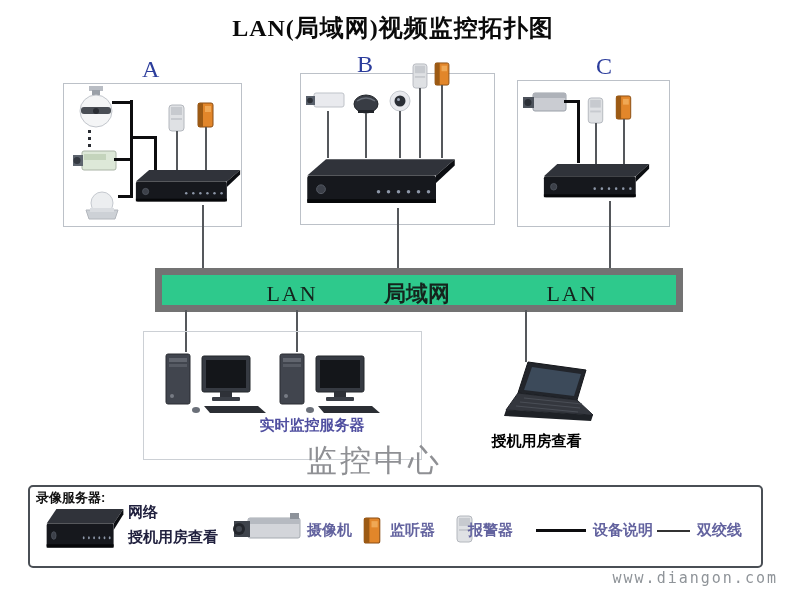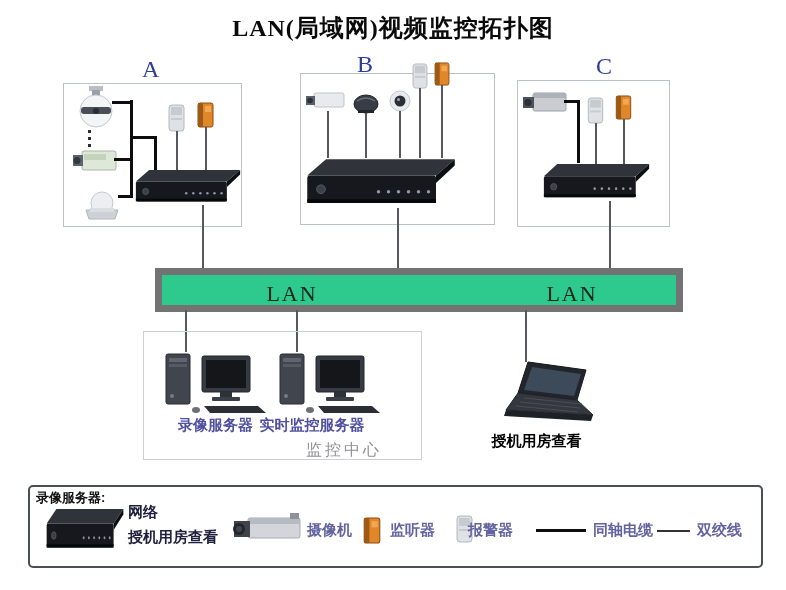--- a/index.html
+++ b/index.html
@@ -14,21 +14,21 @@
              font-size:15px;color:#504fa0;text-align:center;}
   .legend-label{position:absolute;font-family:"Liberation Serif",serif;font-weight:bold;
                 font-size:15px;color:#63639f;white-space:nowrap;}
   .title{position:absolute;left:0;right:0;top:12px;text-align:center;font-size:24px;
          font-weight:bold;color:#0a0a0a;letter-spacing:1px;}
   .lan-bar{position:absolute;left:135px;top:268px;width:528px;height:44px;background:#2ec98c;
            border:7px solid #737373;box-sizing:border-box;margin-left:20px;}
   .lan-bar span{position:absolute;top:0;height:38px;line-height:38px;text-align:center;
                 font-size:22px;color:#15241d;}
   .mon-box{position:absolute;left:143px;top:331px;width:277px;height:127px;border:1px solid #ccd0d5;}
-  .center-title{position:absolute;left:306px;top:440px;font-size:16px;color:#8f9094;
+  .center-title{position:absolute;left:306px;top:440px;font-size:31px;color:#8f9094;
                 letter-spacing:3px;white-space:nowrap;}
   .legend-box{position:absolute;left:28px;top:485px;width:735px;height:83px;
               border:2px solid #4a4f55;border-radius:5px;box-sizing:border-box;background:#fff;}
   .legend-title{position:absolute;left:36px;top:489px;font-size:13px;font-weight:bold;color:#111;
                 font-family:"Liberation Sans",sans-serif;}
   .net-label{position:absolute;font-size:15px;font-weight:bold;color:#20203e;
              font-family:"Liberation Serif",serif;white-space:nowrap;}
   .watermark{position:absolute;right:8px;top:569px;font-family:"DejaVu Sans Mono",monospace;
              font-size:15px;color:#8f9499;letter-spacing:2px;}
   .dots-v{position:absolute;width:0;border-left:3px dotted #2a2d33;}
@@ -229,20 +229,21 @@
           <circle cx="82" cy="27" r="1.4"></circle>
           <circle cx="90" cy="27" r="1.4"></circle>
           <circle cx="98" cy="27" r="1.4"></circle>
         </g>
     </svg>
   </div>
   <div class="wire" style="left:609px;top:201px;width:2px;height:67px;"></div>
 
   <div class="lan-bar">
     <span style="left:90px;width:80px;letter-spacing:2px;">LAN</span>
+    <span style="left:200px;width:110px;font-weight:bold;">局域网</span>
     <span style="left:370px;width:80px;letter-spacing:2px;">LAN</span>
   </div>
 
   <div class="wire" style="left:185px;top:310px;width:2px;height:42px;"></div>
   <div class="wire" style="left:296px;top:310px;width:2px;height:42px;"></div>
   <div class="wire" style="left:525px;top:310px;width:2px;height:52px;"></div>
 
   <div class="mon-box"></div>
 
   <div class="abs" style="left:158px;top:350px;">
@@ -266,21 +267,20 @@
       <rect x="11" y="14" width="18" height="3" fill="#565a63"></rect>
       <circle cx="14" cy="46" r="2" fill="#767b84"></circle>
       <rect x="44" y="6" width="48" height="36" rx="2" fill="#363a42" stroke="#23262b"></rect>
       <rect x="48" y="10" width="40" height="28" fill="#14161a"></rect>
       <rect x="62" y="42" width="12" height="5" fill="#2e3138"></rect>
       <rect x="54" y="47" width="28" height="4" rx="1" fill="#3a3e46"></rect>
       <polygon points="46,56 100,56 108,63 52,63" fill="#2b2e34"></polygon>
       <ellipse cx="38" cy="60" rx="4" ry="3" fill="#6a6f78"></ellipse>
     </svg>
   </div>
-  <div class="dev-label" style="left:158px;top:416px;width:115px;">录像服务器</div>
   <div class="dev-label" style="left:247px;top:416px;width:130px;">实时监控服务器</div>
   <div class="center-title">监控中心</div>
 
   <div class="abs" style="left:498px;top:360px;">
     <svg width="105" height="68" viewBox="0 0 105 68">
       <polygon points="30,2 88,10 79,40 20,33" fill="#22252b" stroke="#14161a"></polygon>
       <polygon points="34,7 83,14 76,36 26,30" fill="#3c4a5a"></polygon>
       <polygon points="20,33 79,40 95,55 8,50" fill="#34373e" stroke="#202329"></polygon>
       <polygon points="8,50 95,55 93,61 6,56" fill="#1e2126"></polygon>
       <line x1="26" y1="38" x2="84" y2="44" stroke="#4a4e56" stroke-width="1"></line>
@@ -337,19 +337,20 @@
   <div class="abs" style="left:456px;top:514px;">
     <svg width="17" height="30" viewBox="0 0 17 28">
       <rect x="1" y="1" width="15" height="26" rx="3" fill="#dfe1e4" stroke="#b4b8be"></rect>
       <rect x="3" y="3" width="11" height="8" fill="#c7cacf"></rect>
       <rect x="3" y="14" width="11" height="2" fill="#c7cacf"></rect>
     </svg>
   </div>
   <div class="legend-label" style="left:468px;top:521px;">报警器</div>
 
   <div class="wire-thick" style="left:536px;top:529px;width:50px;height:3px;"></div>
-  <div class="legend-label" style="left:593px;top:521px;">同轴电缆</div>
+  <div class="legend-label" style="left:593px;top:521px;">设备说明</div>
 
   <div class="wire" style="left:657px;top:530px;width:33px;height:2px;background:#333;"></div>
   <div class="legend-label" style="left:697px;top:521px;">双绞线</div>
 
+  <div class="watermark">www.diangon.com</div>
 
 </div>
 
 </body></html>

